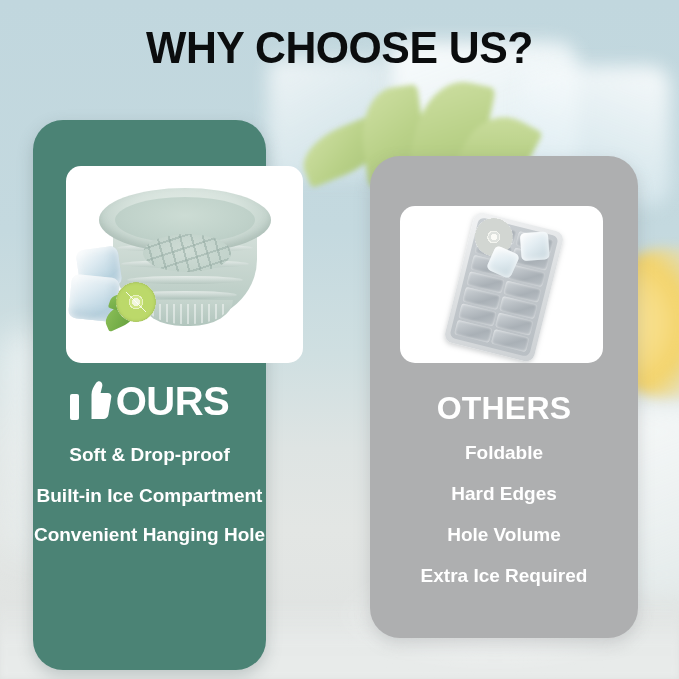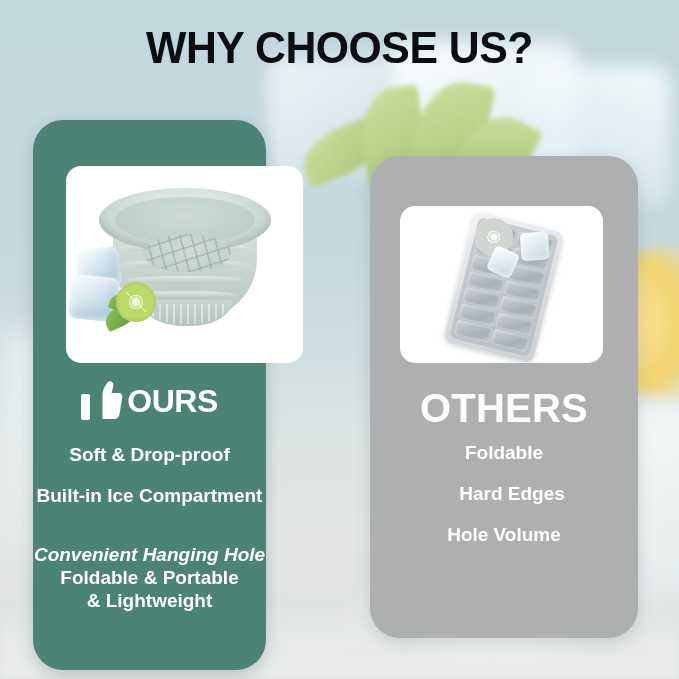--- a/index.html
+++ b/index.html
@@ -123,31 +123,31 @@
     background:linear-gradient(145deg,rgba(255,255,255,.98),#e3edf2 45%,#c3d3da);
     box-shadow:inset 0 0 6px rgba(255,255,255,.95);}
   .tc1{left:52px;top:6px;width:28px;height:28px;transform:rotate(-18deg);}
   .tc2{left:26px;top:30px;width:26px;height:26px;transform:rotate(10deg);}
   .tray-lemon{position:absolute;left:5px;top:2px;width:38px;height:38px;border-radius:50%;
     background:radial-gradient(circle at 50% 50%,#fbfbf6 0 12%,#dfe2de 12% 20%,#f3f4ef 20% 24%,#d2d6d2 24% 70%,#f0f1ee 70% 78%,#b9bebb 78% 100%);}
 
   
   .head{position:absolute;display:flex;align-items:center;justify-content:center;
     color:#ffffff;font-weight:bold;}
-  .head-ours{left:33px;top:378px;width:233px;height:46px;font-size:32px;letter-spacing:-.5px;}
-  .head-others{left:370px;top:388px;width:268px;height:40px;font-size:40px;letter-spacing:.2px;}
+  .head-ours{left:33px;top:378px;width:233px;height:46px;font-size:40px;letter-spacing:-.5px;}
+  .head-others{left:370px;top:388px;width:268px;height:40px;font-size:32px;letter-spacing:.2px;}
   .thumb{position:relative;width:42px;height:40px;margin-right:4px;flex:0 0 auto;}
   .thumb-hand{position:absolute;left:11px;top:0;width:31px;height:40px;}
   .thumb-cuff{position:absolute;left:0;top:13px;width:9px;height:26px;border-radius:2px;background:#fff;}
 
   .feat{position:absolute;text-align:center;color:#ffffff;font-weight:bold;}
   .feat-ours{left:33px;width:233px;font-size:19px;}
   .feat-others{left:370px;width:268px;font-size:19px;}
-  .fo1{top:444px;} .fo2{top:485px;} .fo3{top:544px;font-style:italic;} .fo4{top:566px;line-height:23px;}
-  .ft1{top:442px;} .ft2{top:483px;margin-left:8px;} .ft3{top:524px;} .ft4{top:565px;}
+  .fo1{top:444px;} .fo2{top:485px;} .fo3{top:524px;} .fo4{top:566px;line-height:23px;}
+  .ft1{top:442px;} .ft2{top:483px;} .ft3{top:524px;} .ft4{top:565px;}
 </style>
 </head>
 <body>
 
 <div id="stage">
 
   <div class="bg-base"></div>
   <div class="bg-icecube ice-a"></div>
   <div class="bg-icecube ice-b"></div>
   <div class="bg-icecube ice-c"></div>
@@ -197,24 +197,20 @@
       <svg class="thumb-hand" viewBox="0 0 31 40" xmlns="http://www.w3.org/2000/svg">
         <path fill="#ffffff" d="M10.5 13.6C10.5 9 12.8 5.2 15.2 1.8 16.3 0.2 18.6 -0.4 20 0.9c1.3 1.2 1.6 3 1.2 4.7l-1.6 6.3h7.1c2.3 0 4 2 3.6 4.2l-2.9 17.6c-0.4 2.4-2.5 4.2-5 4.2H10.5z"></path>
       </svg>
     </span>
     <span>OURS</span>
   </div>
 
   <div class="feat feat-ours fo2">Built-in Ice Compartment</div>
   <div class="feat feat-ours fo1">Soft &amp; Drop-proof</div>
   <div class="feat feat-ours fo3">Convenient Hanging Hole</div>
-  <div class="feat feat-ours fo4">
-    <div>Foldable &amp; Portable</div>
-    <div>&amp; Lightweight</div>
-  </div>
 
   <div class="card card-others"></div>
 
   <div class="photo photo-others">
     <div class="tray-wrap">
       <div class="tray"></div>
       <div class="tray-lip"></div>
       <div class="tray-cells">
         <div class="cell"></div>
           <div class="cell"></div>
@@ -237,14 +233,15 @@
     </div>
   </div>
 
   <div class="head head-others">
     <span>OTHERS</span>
   </div>
 
   <div class="feat feat-others ft1">Foldable</div>
   <div class="feat feat-others ft2">Hard Edges</div>
   <div class="feat feat-others ft3">Hole Volume</div>
+  <div class="feat feat-others ft4">Extra Ice Required</div>
 
 </div>
 
 </body></html>

